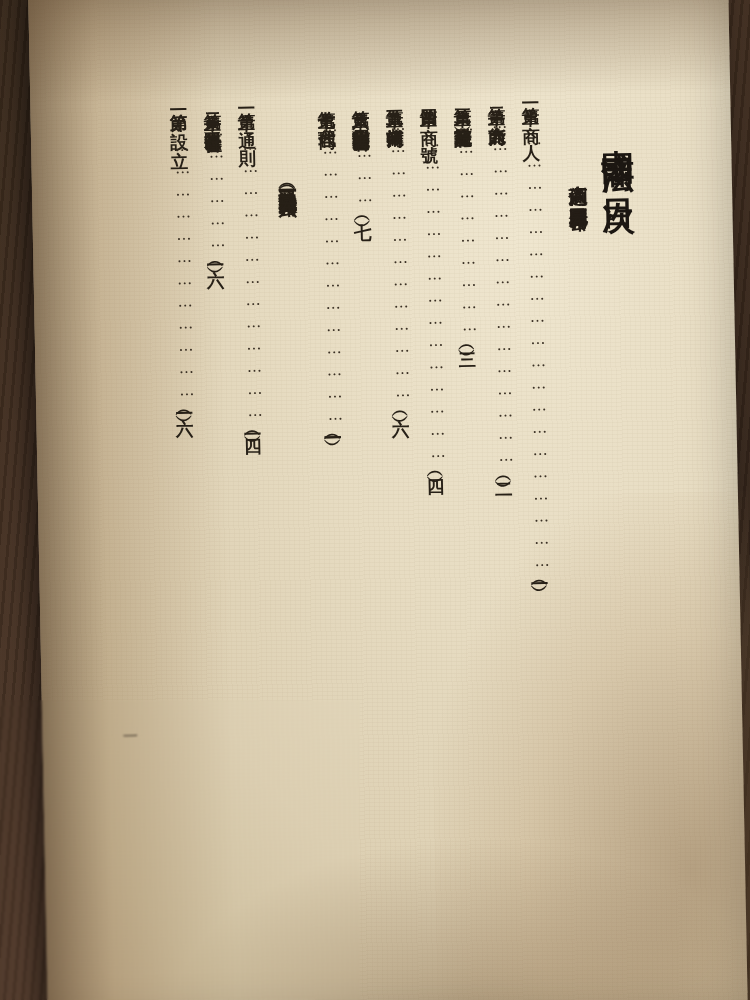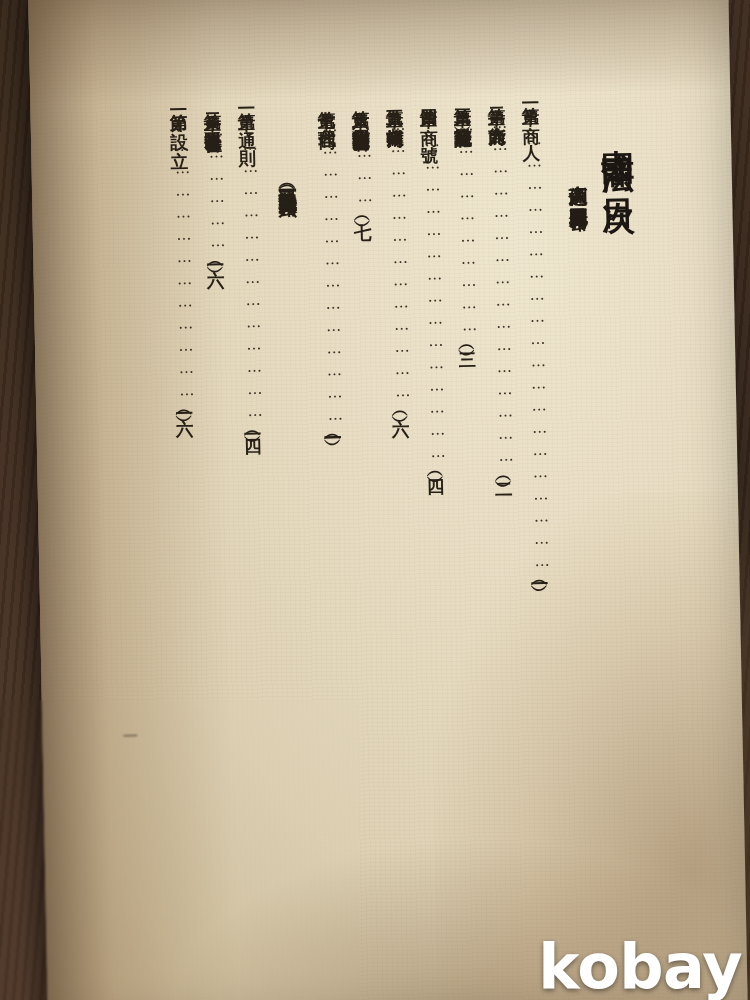--- a/index.html
+++ b/index.html
@@ -250,15 +250,14 @@
         <span class="pageno">（一六）</span>
       </div>
 
       <div class="folio">一</div>
 
     </div>
   </div>
 
   <div class="focus-blur"></div>
 
-  <div class="watermark">kobay</div>
 
 </div>
 
 </body></html>

